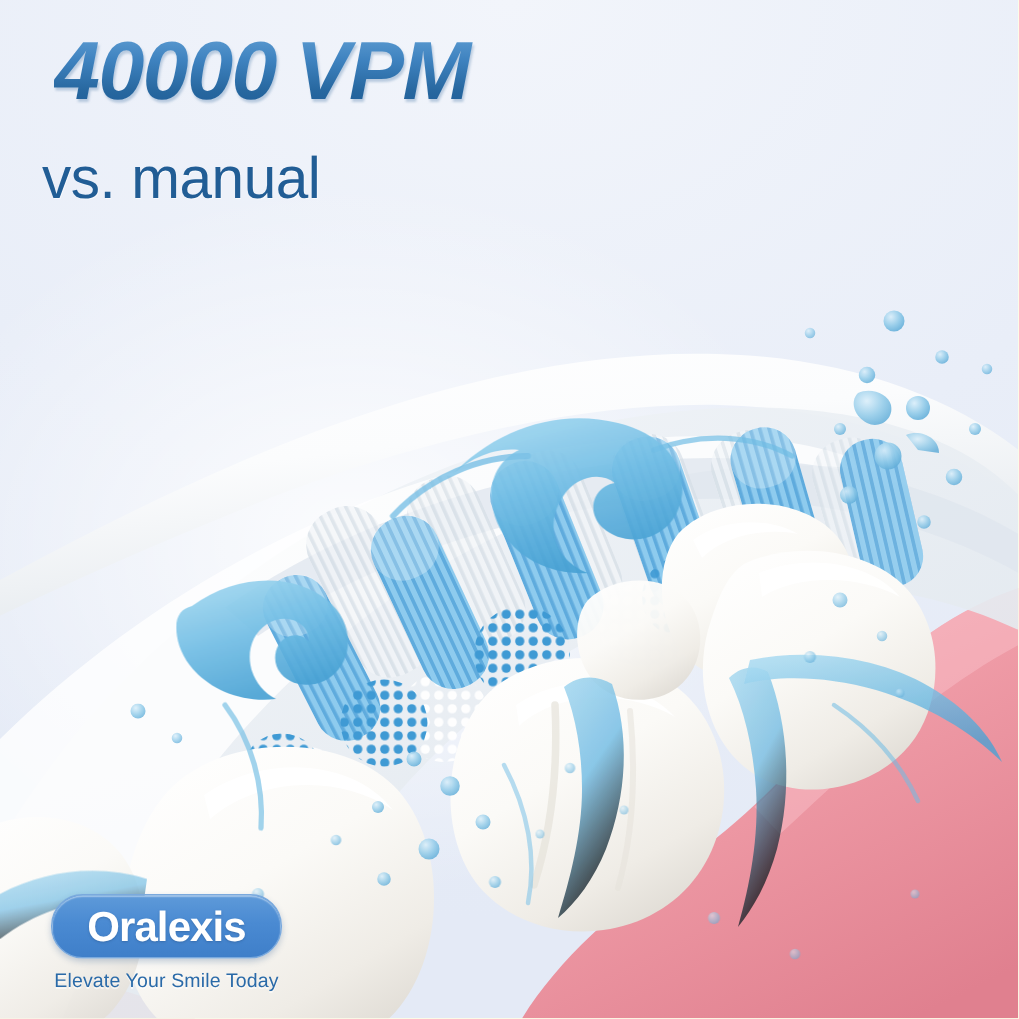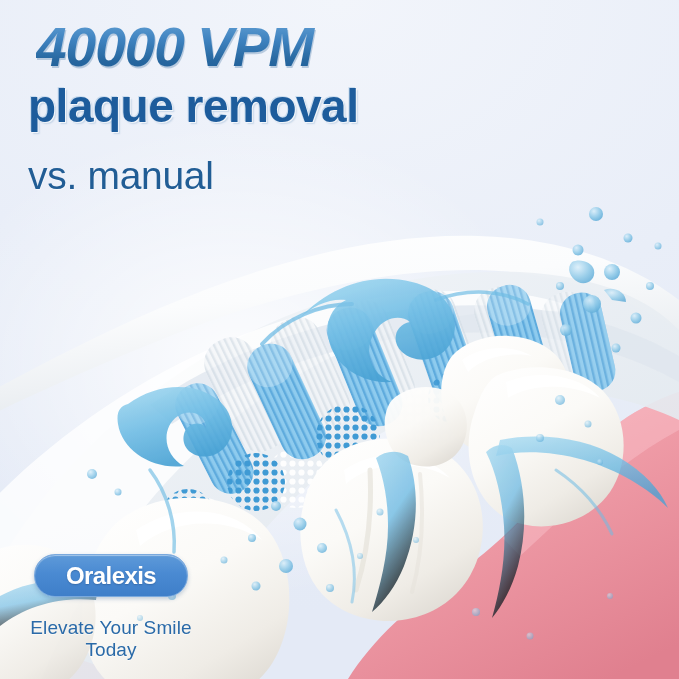--- a/index.html
+++ b/index.html
@@ -114,29 +114,29 @@
       0 2px 4px rgba(60,100,150,0.30),
       inset 0 1px 1px rgba(255,255,255,0.45);
     position: relative;
   }
   .logo-word {
     position: absolute;
     inset: 0;
     display: flex;
     align-items: center;
     justify-content: center;
-    font-size: 24px;
+    font-size: 28px;
     font-weight: bold;
     color: #ffffff;
     letter-spacing: -0.6px;
     text-shadow: 0 1px 1.5px rgba(40,80,130,0.45);
   }
   .logo-tagline {
-    margin-top: 20px;
-    font-size: 19px;
+    margin-top: 7px;
+    font-size: 13px;
     color: #2a6aa8;
     letter-spacing: 0.1px;
     text-shadow: 0 1px 0 rgba(255,255,255,0.6);
   }
 </style>
 </head>
 <body>
 
 <div id="poster">
 
@@ -446,21 +446,20 @@
         </g>
 
       </g>
     </svg>
   </div>
 
   <div class="headline">
     <div class="line line-vpm"><span>40000</span><span class="sep"></span><span>VPM</span></div>
 
 
-    <div class="line line-plaque">plaque removal</div>
 
     <div class="line line-sub1">vs. manual</div>
 
   </div>
 
   <div class="logo-lockup">
     <div class="logo-pill">
       <span class="logo-word">Oralexis</span>
     </div>
     <div class="logo-tagline">Elevate Your Smile Today</div>

